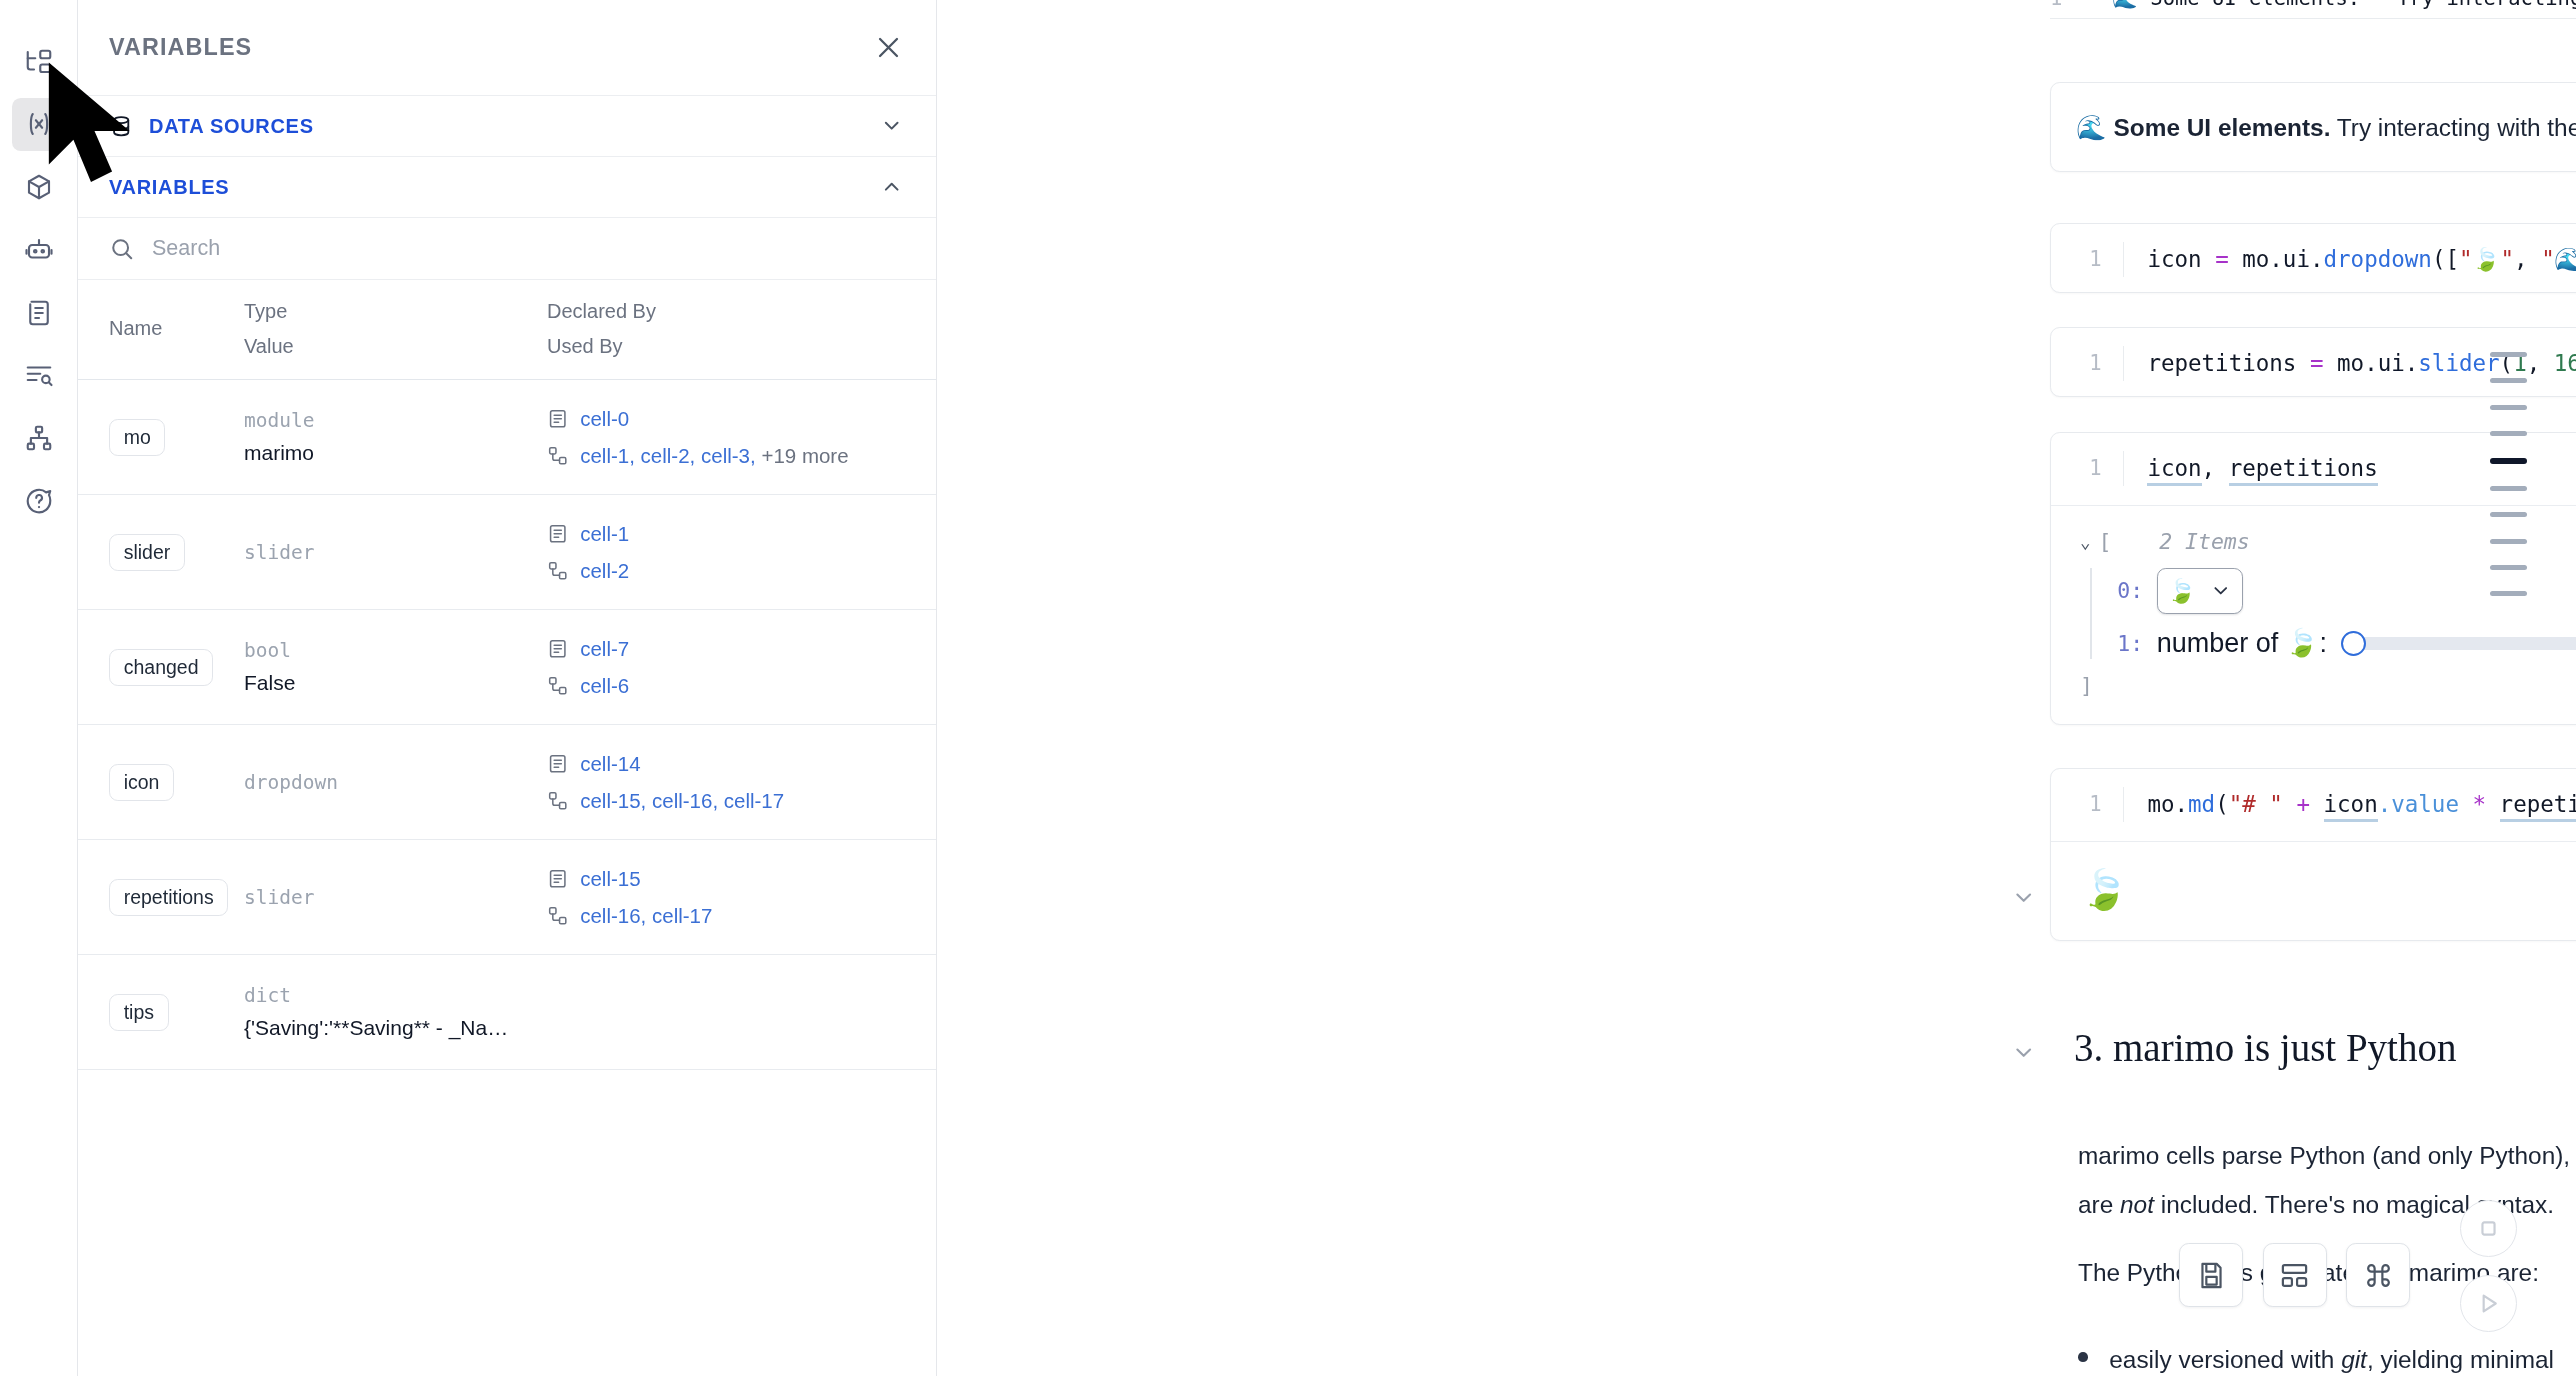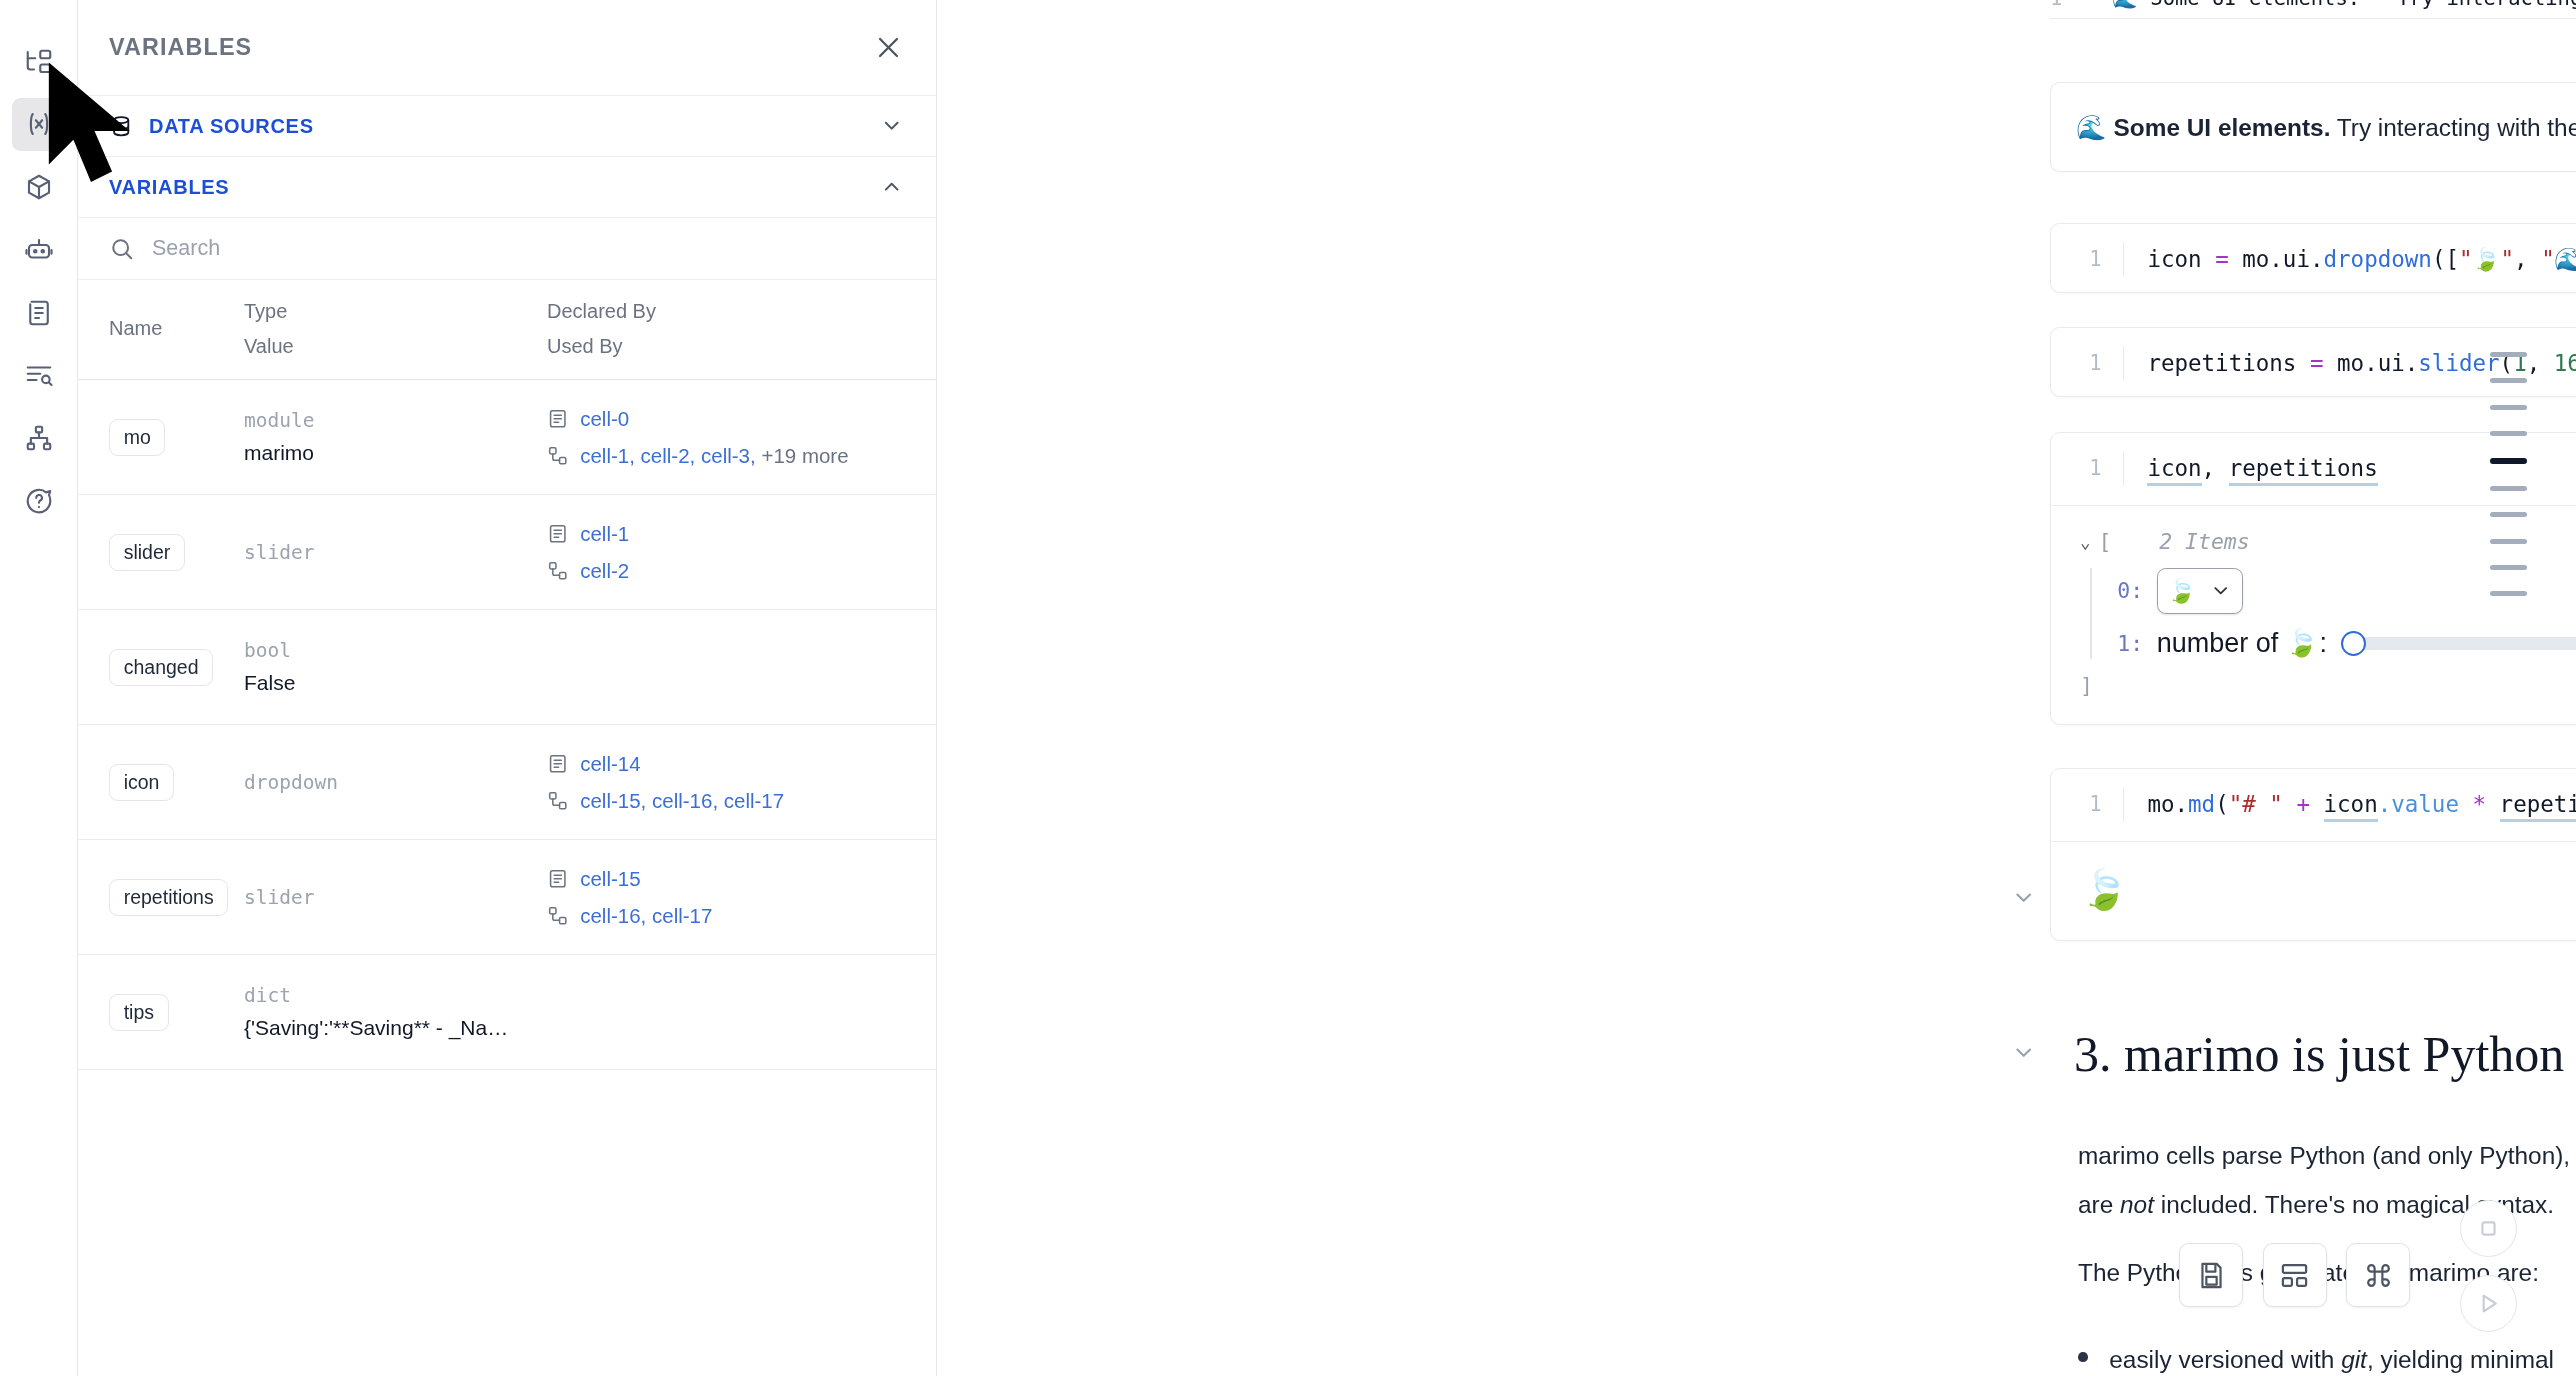--- a/index.html
+++ b/index.html
@@ -195,21 +195,21 @@
 
   .emoji-out { padding: 25.4px 0 27px 29px; font-size: 39px; }
 
   .cell-chev {
     position: absolute; color: #9aa1ad; cursor: pointer; display: flex;
   }
   .cell-chev svg { width: 25.4px; height: 25.4px; }
 
   .section-h2 {
     position: absolute; left: 1137px; top: 1025px;
-    font-family: "Liberation Serif", serif; font-size: 50px; color: #111827;
+    font-family: "Liberation Serif", serif; font-size: 39px; color: #111827;
   }
   .para {
     position: absolute; left: 1141px; width: 1211px; font-size: 24.4px;
     color: #1b2434; line-height: 49px;
   }
   .para i { font-style: italic; }
   .bullet {
     position: absolute; left: 1141px; font-size: 24.4px; color: #1b2434;
     display: flex; gap: 21.5px; align-items: baseline;
   }
@@ -439,20 +439,41 @@
                 </span>
                 <span class="celllist"><span>cell-2</span></span>
               </div>
             </div>
           </div>
           <div class="vrow">
             <div class="c-name"><span class="chip">changed</span></div>
             <div class="c-type">
               <div class="vtype">bool</div>
               <div class="vval">False</div>
+            </div>
+            <div class="c-decl">
+              <div class="celline">
+                <span class="ci">
+                  <svg viewBox="0 0 24 24" fill="none" stroke="currentColor" stroke-width="1.7">
+                    <rect x="4" y="3" width="16" height="18" rx="2"></rect>
+                    <path d="M8 8h8M8 12h8M8 16h5" stroke-linecap="round"></path>
+                  </svg>
+                </span>
+                <span class="celllist"><span>cell-7</span></span>
+              </div>
+              <div class="celline">
+                <span class="ci">
+                  <svg viewBox="0 0 24 24" fill="none" stroke="currentColor" stroke-width="1.7">
+                    <rect x="3" y="3" width="7" height="7" rx="1.5"></rect>
+                    <rect x="14" y="14" width="7" height="7" rx="1.5"></rect>
+                    <path d="M6.5 10v5a2 2 0 0 0 2 2H14" stroke-linecap="round"></path>
+                  </svg>
+                </span>
+                <span class="celllist"><span>cell-6</span></span>
+              </div>
             </div>
           </div>
           <div class="vrow">
             <div class="c-name"><span class="chip">icon</span></div>
             <div class="c-type">
               <div class="vtype">dropdown</div>
             </div>
             <div class="c-decl">
               <div class="celline">
                 <span class="ci">

